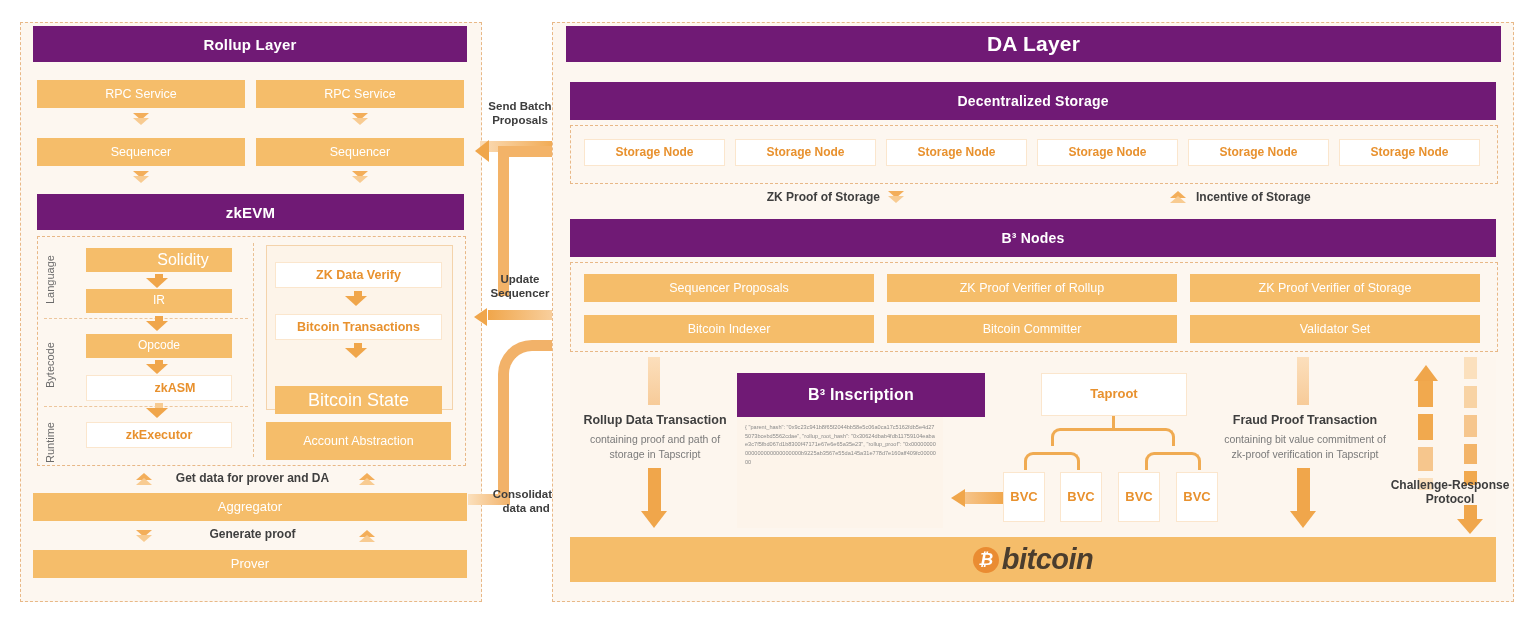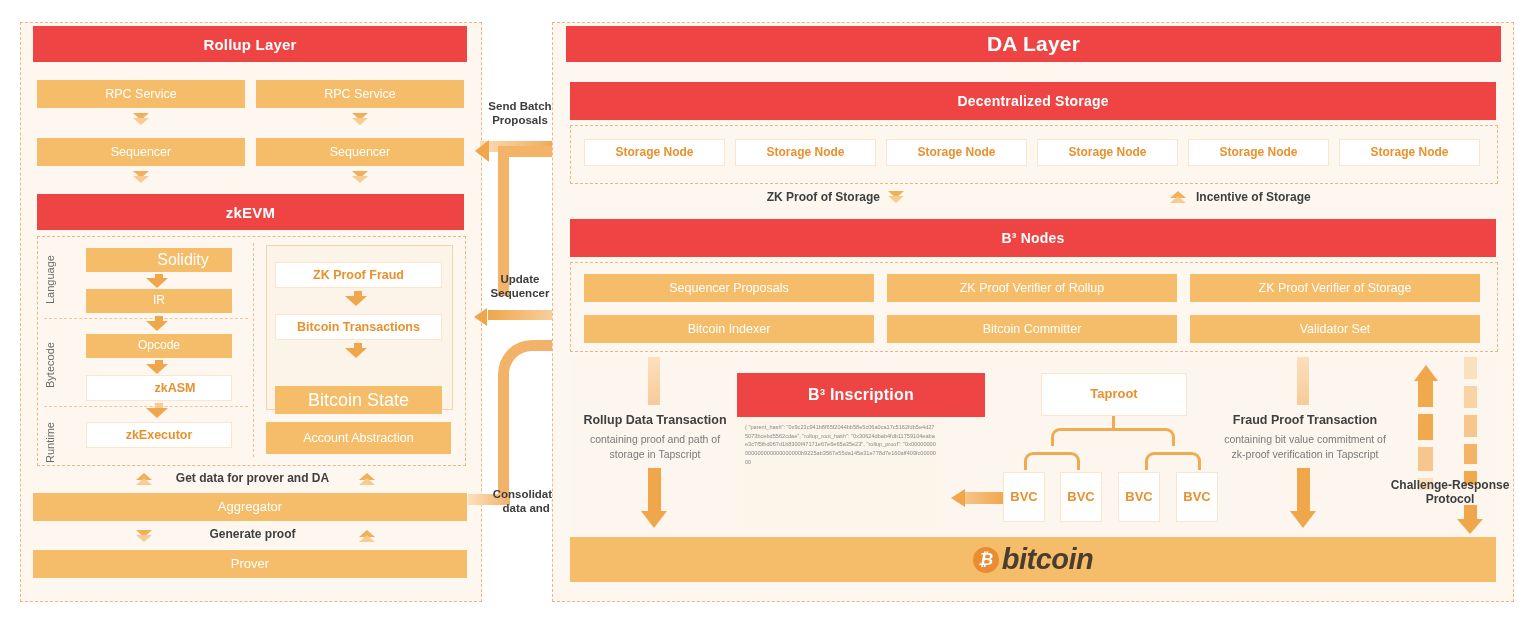--- a/index.html
+++ b/index.html
@@ -4,21 +4,21 @@
 <style>
   html,body{margin:0;padding:0;background:#ffffff;}
   body{
     font-family:"Liberation Sans", sans-serif;
     width:1532px;height:622px;position:relative;overflow:hidden;
     background:#ffffff;
     -webkit-font-smoothing:antialiased;
   }
   #stage{position:absolute;left:0;top:0;width:1532px;height:622px;}
   .hdr{
-    background:#ef4444;color:#ffffff;font-weight:bold;
+    background:#701a75;color:#ffffff;font-weight:bold;
     display:flex;align-items:center;justify-content:center;
     letter-spacing:.2px;
   }
   .body-dashed{
     position:absolute;border:1px dashed #e8b887;
     background:#fdf7f0;
   }
   .box{
     display:flex;align-items:center;justify-content:center;
     text-align:center;box-sizing:border-box;line-height:1.15;
@@ -128,31 +128,31 @@
   <div class="sarrow-head-d" style="left:146px;top:364px;border-left-width:11px;border-right-width:11px;border-top-width:10px;"></div>
 
   <div class="box box-white" style="position:absolute;left:86px;top:375px;width:146px;height:26px;font-size:12.5px;font-weight:bold;padding-left:32px;">zkASM</div>
   <div class="sarrow" style="left:155px;top:403px;width:8px;height:8px;background:#f8cb91;"></div>
   <div class="sarrow-head-d" style="left:146px;top:408px;border-left-width:11px;border-right-width:11px;border-top-width:10px;"></div>
 
   <div class="box box-white" style="position:absolute;left:86px;top:422px;width:146px;height:26px;font-size:12.5px;font-weight:bold;">zkExecutor</div>
 
   <div style="position:absolute;left:266px;top:245px;width:185px;height:163px;border:1px solid #f4d3ab;background:#fdf4e9;"></div>
 
-  <div class="box box-white" style="position:absolute;left:275px;top:262px;width:167px;height:26px;font-size:12.5px;font-weight:bold;">ZK Proof Fraud</div>
+  <div class="box box-white" style="position:absolute;left:275px;top:262px;width:167px;height:26px;font-size:12.5px;font-weight:bold;">ZK Data Verify</div>
   <div class="sarrow" style="left:354px;top:291px;width:8px;height:8px;"></div>
   <div class="sarrow-head-d" style="left:345px;top:296px;border-left-width:11px;border-right-width:11px;border-top-width:10px;"></div>
 
   <div class="box box-white" style="position:absolute;left:275px;top:314px;width:167px;height:26px;font-size:12.5px;font-weight:bold;">Bitcoin Transactions</div>
   <div class="sarrow" style="left:354px;top:343px;width:8px;height:8px;"></div>
   <div class="sarrow-head-d" style="left:345px;top:348px;border-left-width:11px;border-right-width:11px;border-top-width:10px;"></div>
 
   <div class="box box-solid" style="position:absolute;left:275px;top:386px;width:167px;height:28px;font-size:18px;">Bitcoin State</div>
 
-  <div class="box box-solid" style="position:absolute;left:266px;top:422px;width:185px;height:32px;font-size:12.5px;">Account Abstraction</div>
+  <div class="box box-solid" style="position:absolute;left:266px;top:422px;width:185px;height:38px;font-size:12.5px;">Account Abstraction</div>
 
   <div class="dchev up" style="left:136px;top:473px;">
       <i></i>
       <i></i>
     </div>
   <div class="note-title" style="left:150px;top:471px;width:205px;font-size:12px;">Get data for prover and DA</div>
   <div class="dchev up" style="left:359px;top:473px;">
       <i></i>
       <i></i>
     </div>

